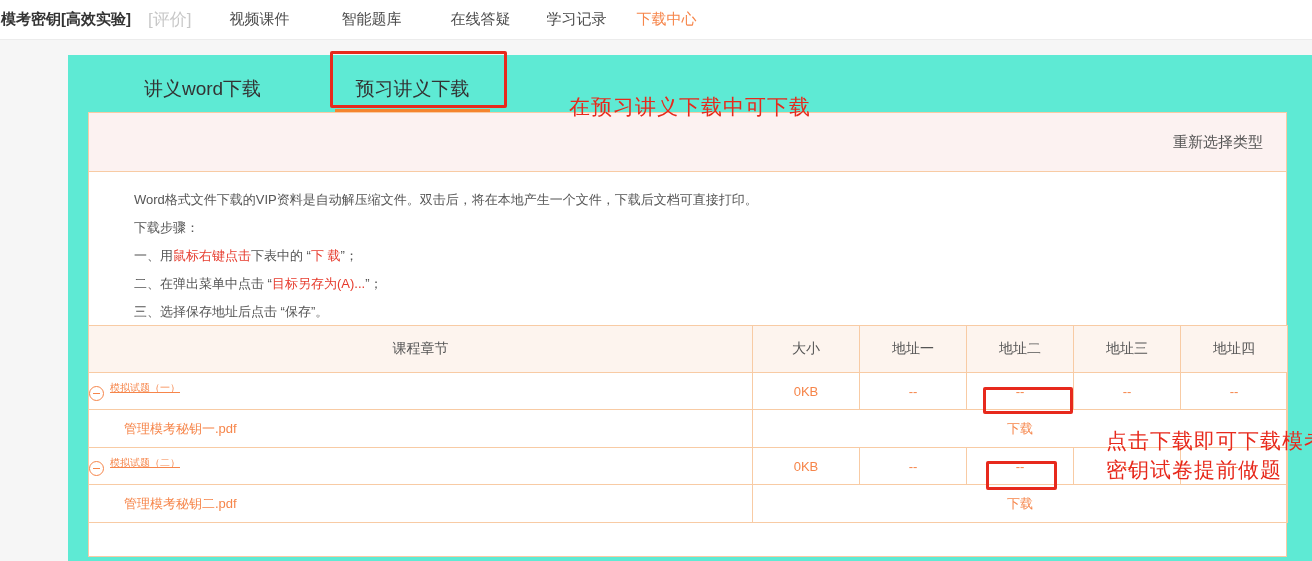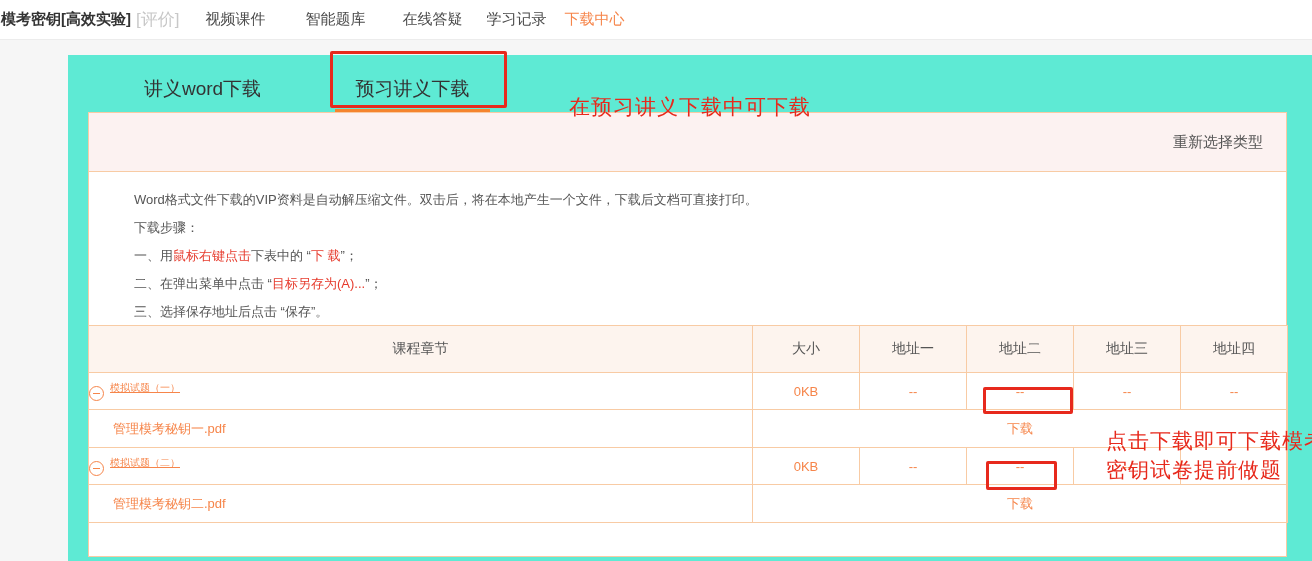--- a/index.html
+++ b/index.html
@@ -8,21 +8,21 @@
     position:relative;
     background:#f6f6f6;
     font-family:"Liberation Sans","DejaVu Sans",sans-serif;
     overflow:hidden;
     color:#555;
   }
   
   .topnav {
     position:absolute; left:0; top:0; width:1312px; height:40px;
     background:#fff; border-bottom:1px solid #ececec;
-    display:flex; align-items:center;
+    display:flex; align-items:center;gap:12px;
   }
   .nav-title { font-size:15px; font-weight:bold; color:#333; margin-left:1px; }
   .nav-rating { font-size:17px; color:#c8c8c8; margin-left:5px; }
   .nav-link { font-size:15px; color:#4a4a4a; cursor:pointer; }
   .nav-link.n1 { margin-left:26px; }
   .nav-link.n2 { margin-left:40px; }
   .nav-link.n3 { margin-left:37px; }
   .nav-link.n4 { margin-left:24px; }
   .nav-link.n5 { margin-left:18px; }
   .nav-link.active { color:#f6854a; }
@@ -60,21 +60,21 @@
   .dl-table {
     position:absolute; left:-1px; top:212px; width:1199px;
     border-collapse:collapse; table-layout:fixed;
   }
   .dl-table th, .dl-table td { border:1px solid #f8cba4; font-weight:normal; }
   .dl-table th {
     height:47px; background:#fdf4ee; color:#555; font-size:14px; text-align:center;
   }
   .td-chapter { height:37px; color:#f6854a; font-size:10px;text-decoration:underline; }
   .td-val { height:37px; text-align:center; color:#f6854a; font-size:13px; }
-  .td-file { height:38px; padding-left:24px; color:#f6854a; font-size:13px; }
+  .td-file { height:38px; padding-left:35px; color:#f6854a; font-size:13px; }
   .td-download { text-align:center; }
   .dl-link { color:#f6854a; font-size:13px; cursor:pointer; text-decoration:none; }
   .minus-circle {
     display:inline-flex; align-items:center; justify-content:center;
     width:15px; height:15px; border:1px solid #f6854a; border-radius:50%;
     margin-right:6px; vertical-align:-3px;
   }
   .minus-circle::before { content:""; display:block; width:7px; height:1px; background:#f6854a; }
   
   .anno { position:absolute; pointer-events:none; }

